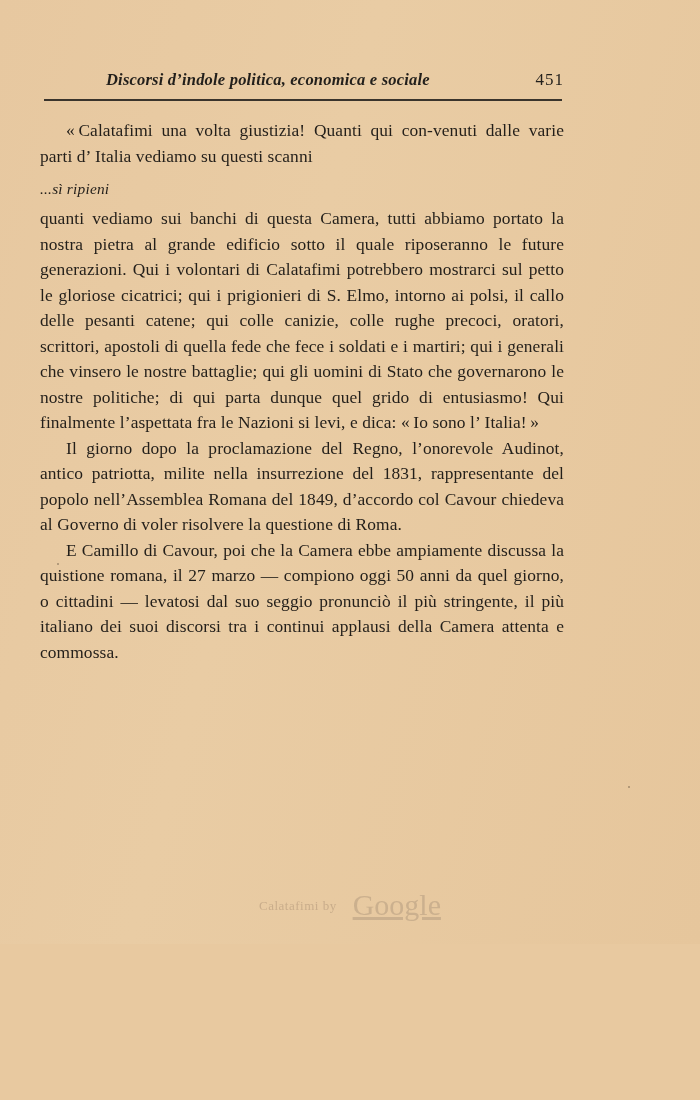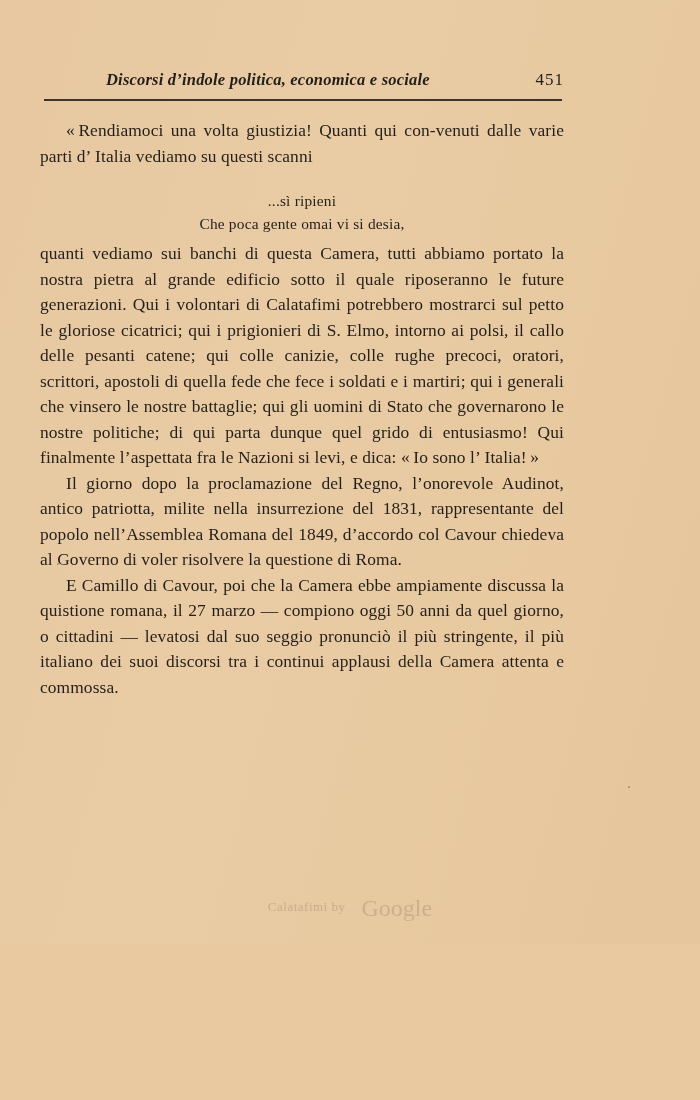--- a/index.html
+++ b/index.html
@@ -64,24 +64,24 @@
     color: #231f1a;
     letter-spacing: 0.1px;
   }
   .body-text p {
     margin: 0;
   }
   .para-indent {
     text-indent: 26px;
   }
   .verse {
-    text-align: center;
     font-size: 15.4px;
     line-height: 1.5;
-    margin: 20px 0 6px 0;
+    margin: 8px 0 6px 0;
+    font-style: italic;
   }
   .verse .v1 { display: block; letter-spacing: 0.2px; }
   .verse .v2 { display: block; letter-spacing: 0.2px; }
   .just-stretch {
     text-align: justify;
     text-align-last: justify;
   }
   .nostretch {
     text-align-last: left;
   }
@@ -89,26 +89,27 @@
     position: absolute;
     left: 0;
     bottom: 22px;
     width: 700px;
     text-align: center;
     font-size: 13px;
     color: #c9ad8b;
     letter-spacing: 0.5px;
   }
   .watermark .g {
-    font-size: 24px;
+    font-size: 30px;
     color: #cbb08e;
     letter-spacing: 0px;
     vertical-align: -5px;
     margin-left: 16px;
     font-family: "Liberation Serif", serif;
+    text-decoration: underline;
   }
   .speck {
     position: absolute;
     width: 2px; height: 2px;
     background: #6a5a45;
     border-radius: 50%;
     opacity: .55;
   }
 </style>
 </head>
@@ -118,25 +119,24 @@
 
   <div class="header">
     <div class="running-title">Discorsi d’indole politica, economica e sociale</div>
     <div class="folio">451</div>
   </div>
 
   <div class="rule"></div>
 
   <div class="body-text">
 
-    <p class="para-indent just-stretch nostretch">« Rendiamoci una volta giustizia! Quanti qui con-venuti dalle varie parti d’ Italia vediamo su questi scanni</p>
+    <p class="para-indent just-stretch nostretch">« Calatafimi una volta giustizia! Quanti qui con-venuti dalle varie parti d’ Italia vediamo su questi scanni</p>
 
     <div class="verse">
       <span class="v1">...sì ripieni</span>
-      <span class="v2">Che poca gente omai vi si desia,</span>
     </div>
 
     <p>quanti vediamo sui banchi di questa Camera, tutti abbiamo portato la nostra pietra al grande edificio sotto il quale riposeranno le future generazioni. Qui i volontari di Calatafimi potrebbero mostrarci sul petto le gloriose cicatrici; qui i prigionieri di S. Elmo, intorno ai polsi, il callo delle pesanti catene; qui colle canizie, colle rughe precoci, oratori, scrittori, apostoli di quella fede che fece i soldati e i martiri; qui i generali che vinsero le nostre battaglie; qui gli uomini di Stato che governarono le nostre politiche; di qui parta dunque quel grido di entusiasmo! Qui finalmente l’aspettata fra le Nazioni si levi, e dica: « Io sono l’ Italia! »</p>
 
     <p class="para-indent">Il giorno dopo la proclamazione del Regno, l’onorevole Audinot, antico patriotta, milite nella insurrezione del 1831, rappresentante del popolo nell’Assemblea Romana del 1849, d’accordo col Cavour chiedeva al Governo di voler risolvere la questione di Roma.</p>
 
 
     <p class="para-indent">E Camillo di Cavour, poi che la Camera ebbe ampiamente discussa la quistione romana, il 27 marzo — compiono oggi 50 anni da quel giorno, o cittadini — levatosi dal suo seggio pronunciò il più stringente, il più italiano dei suoi discorsi tra i continui applausi della Camera attenta e commossa.</p>
 
 

